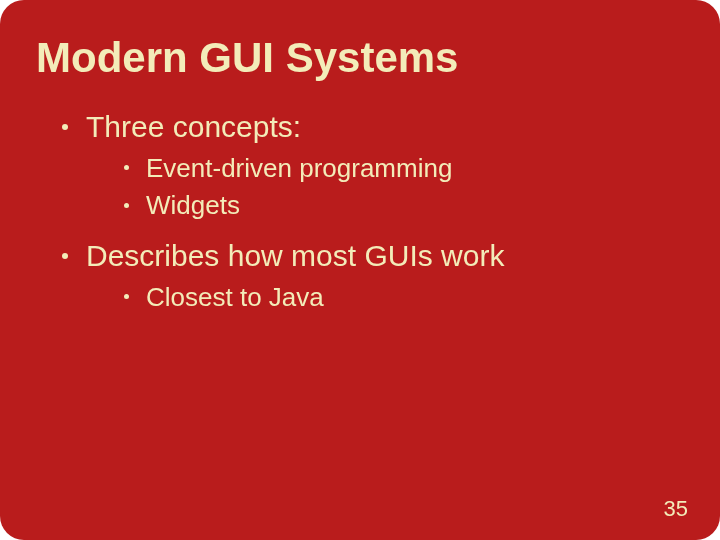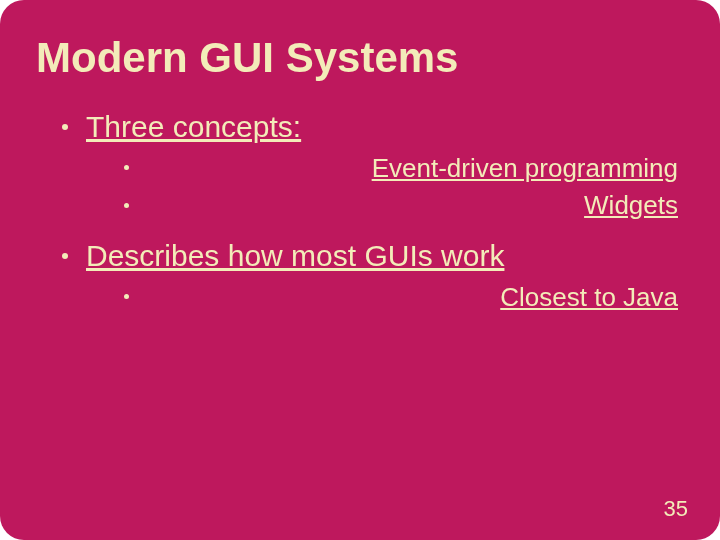--- a/index.html
+++ b/index.html
@@ -6,21 +6,21 @@
     margin: 0;
     padding: 0;
     width: 720px;
     height: 540px;
     overflow: hidden;
     font-family: Arial, Helvetica, sans-serif;
   }
   .slide {
     width: 720px;
     height: 540px;
-    background: #be185d;
+    background: #b91c1c;
     border-radius: 24px;
     box-sizing: border-box;
     position: relative;
     padding: 34px 42px 0 42px;
   }
   .title {
     color: #f3ecb9;
     font-size: 42px;
     font-weight: bold;
     margin: 0 0 26px -6px;
@@ -31,21 +31,20 @@
     padding: 0 0 0 14px;
     margin: 0;
   }
   ul.level1 > li {
     color: #f3ecb9;
     font-size: 30px;
     position: relative;
     padding-left: 30px;
     margin-bottom: 6px;
     line-height: 1.25;
-    text-decoration: underline;
   }
   ul.level1 > li::before {
     content: "";
     position: absolute;
     left: 6px;
     top: 0.52em;
     width: 6px;
     height: 6px;
     background: #f3ecb9;
     border-radius: 50%;
@@ -56,21 +55,20 @@
     margin: 6px 0 14px 0;
   }
   ul.level2 > li {
     color: #f3ecb9;
     font-size: 26px;
     position: relative;
     padding-left: 22px;
     margin-bottom: 4px;
     line-height: 1.3;
     font-weight: normal;
-    text-align: right;
   }
   ul.level2 > li::before {
     content: "";
     position: absolute;
     left: 0;
     top: 0.52em;
     width: 5px;
     height: 5px;
     background: #f3ecb9;
     border-radius: 50%;

